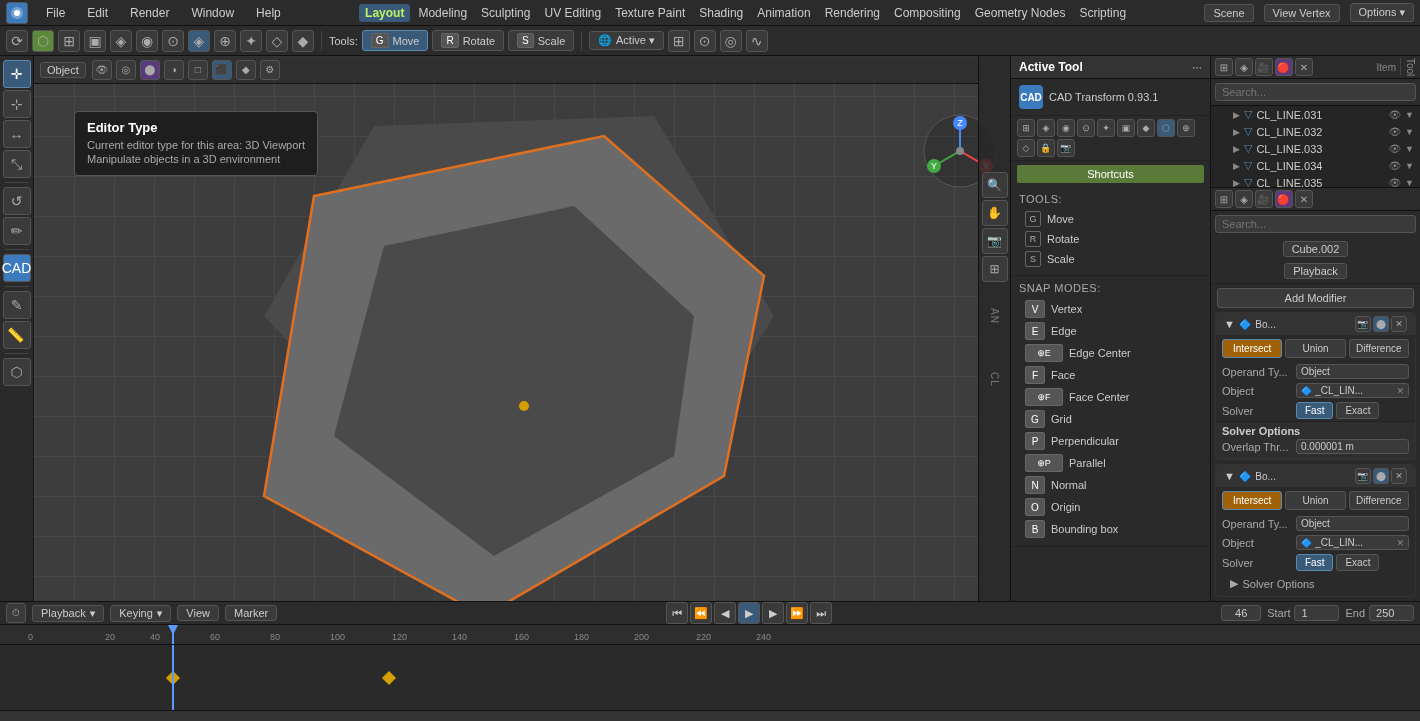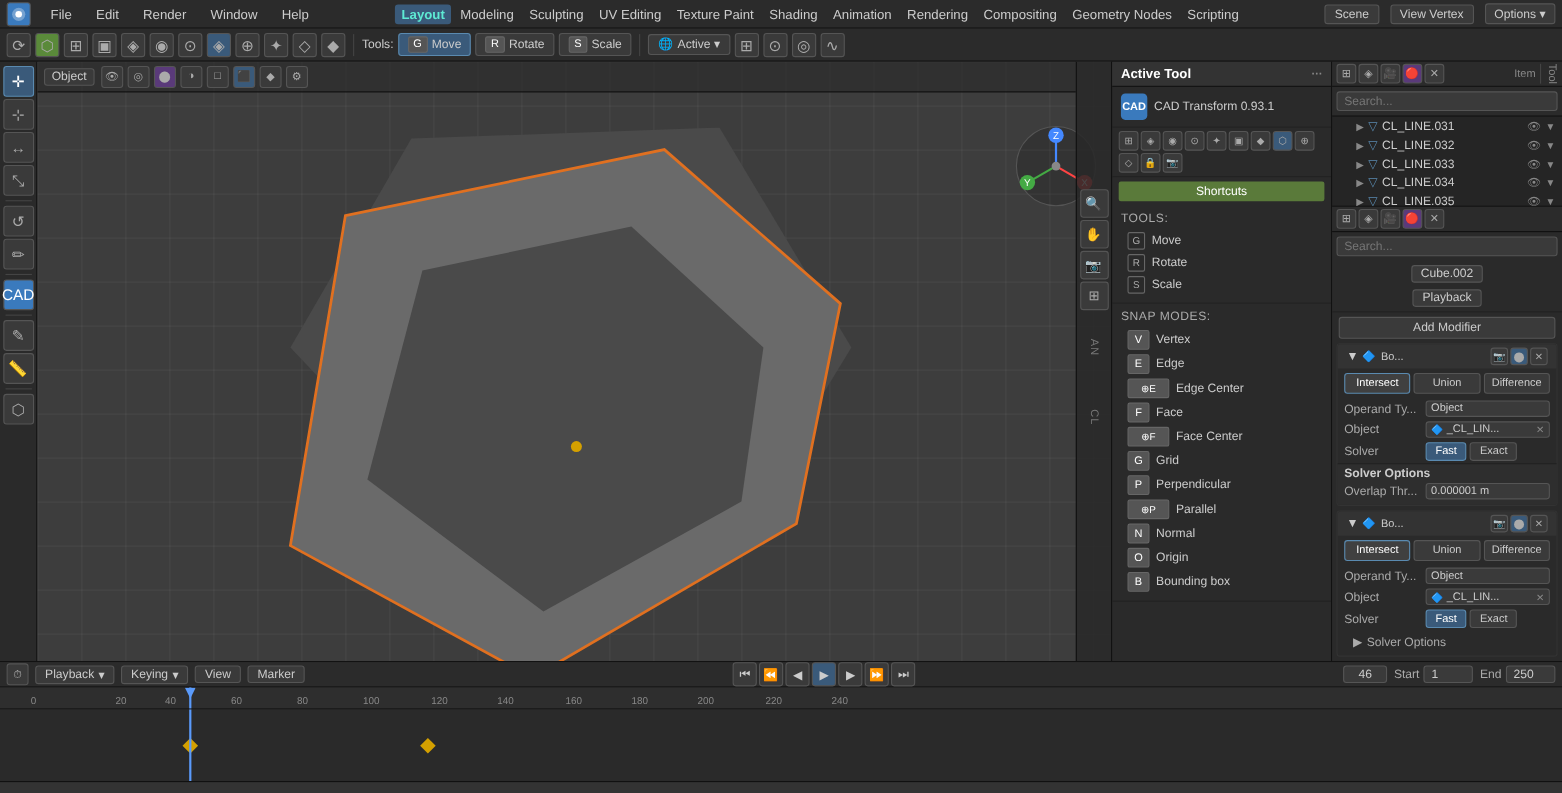--- a/index.html
+++ b/index.html
@@ -26,21 +26,21 @@
       gap: 10px;
       flex-shrink: 0;
     }
     .menu-item {
       color: #ccc;
       font-size: 12px;
       padding: 2px 6px;
       cursor: pointer;
       border-radius: 3px;
     }
-    .menu-item.active { color: #5eead4; font-weight: bold; background: #3a5a7a; }
+    .menu-item.active { color: #bef264; font-weight: bold; background: #3a5a7a; }
 
     
     .toolbar-row {
       display: flex;
       align-items: center;
       background: #2b2b2b;
       height: 30px;
       border-bottom: 1px solid #111;
       padding: 0 6px;
       gap: 4px;
@@ -383,21 +383,21 @@
       flex: 1;
       padding: 3px 4px;
       background: #3a3a3a;
       border: 1px solid #555;
       color: #ccc;
       font-size: 10px;
       border-radius: 3px;
       cursor: pointer;
       text-align: center;
     }
-    .bool-op-btn.active { background: #404040; border-color: #5a8ab0; color: #fff; }
+    .bool-op-btn.active { background: #a16207; border-color: #5a8ab0; color: #fff; }
     .bool-field-row {
       display: flex;
       align-items: center;
       padding: 2px 6px;
       gap: 4px;
       font-size: 11px;
     }
     .bfr-label { color: #aaa; flex: 0 0 70px; }
     .bfr-value {
       flex: 1;
@@ -688,20 +688,25 @@
 
       <polygon points="80,80 370,20 530,160 490,360 250,500 30,380" fill="#5a5a5a" stroke="none"></polygon>
 
       <polygon points="80,80 370,20 530,160 490,360 250,500 30,380" fill="#6a6a6a" stroke="#e07020" stroke-width="2.5"></polygon>
 
       <polygon points="150,130 340,90 460,200 440,340 260,440 100,320" fill="#4a4a4a" stroke="none"></polygon>
 
       <circle cx="290" cy="290" r="5" fill="#d4a000"></circle>
     </svg>
 
+    <div class="tooltip-overlay">
+      <div class="tt-title">Editor Type</div>
+      <div class="tt-sub">Current editor type for this area: 3D Viewport</div>
+      <div class="tt-sub">Manipulate objects in a 3D environment</div>
+    </div>
 
     <div class="viewport-header">
       <div class="vh-btn">Object</div>
       <div style="display:flex;gap:4px;align-items:center;">
 
         <div class="lt-btn" style="width:20px;height:20px;font-size:10px;">👁</div>
         <div class="lt-btn" style="width:20px;height:20px;font-size:10px;">◎</div>
         <div class="lt-btn" style="width:20px;height:20px;font-size:10px;background:#5a3a7a;">⬤</div>
         <div class="lt-btn" style="width:20px;height:20px;font-size:10px;">◑</div>
         <div class="lt-btn" style="width:20px;height:20px;font-size:10px;">□</div>

